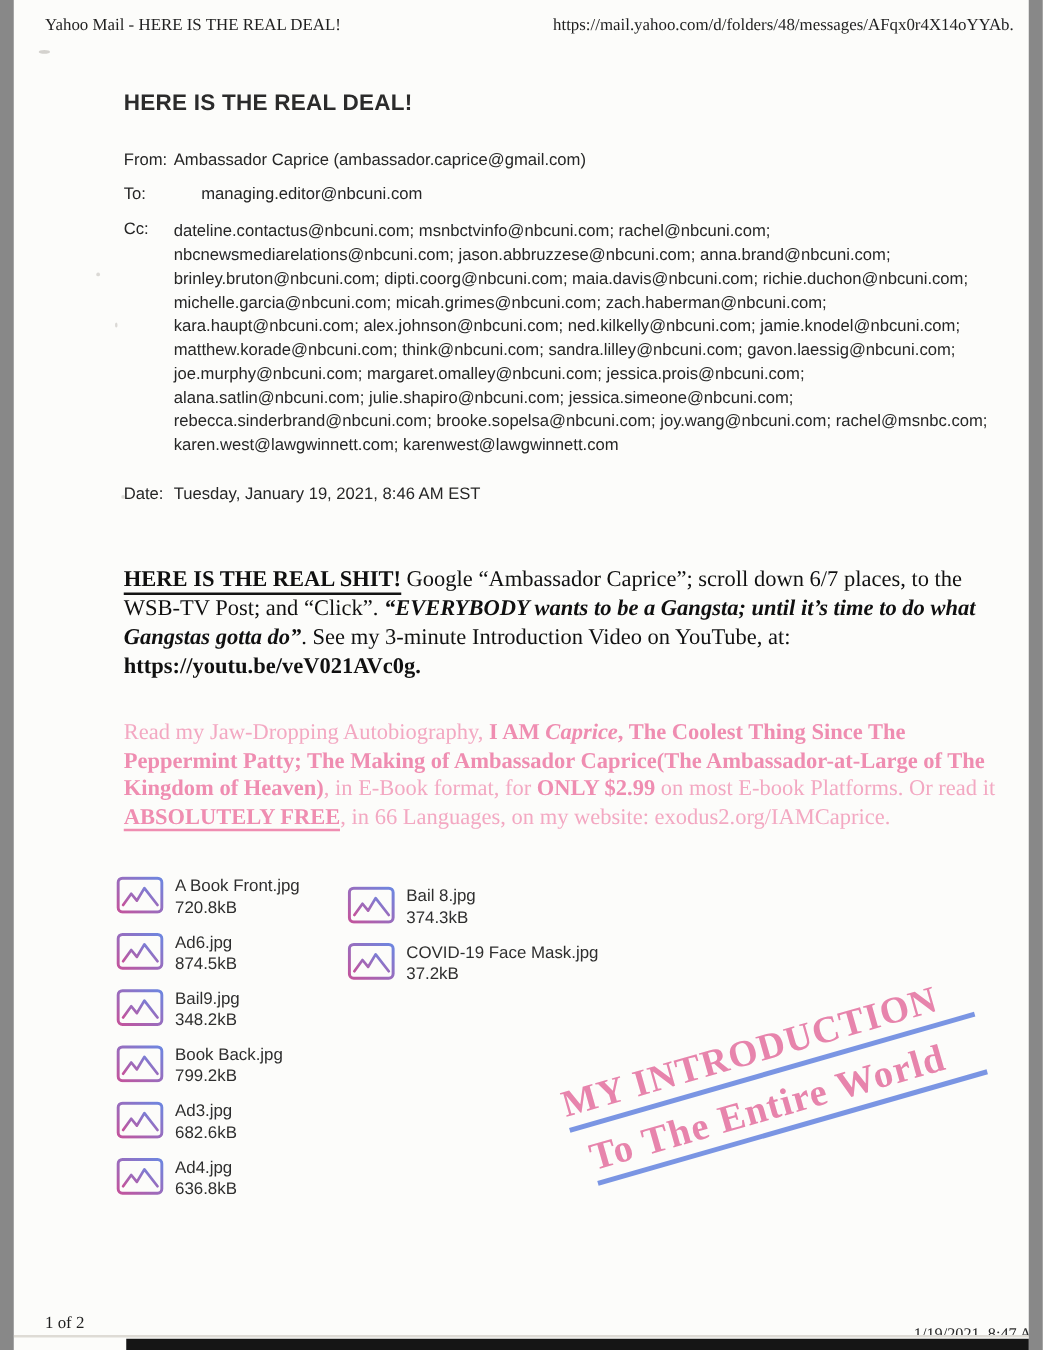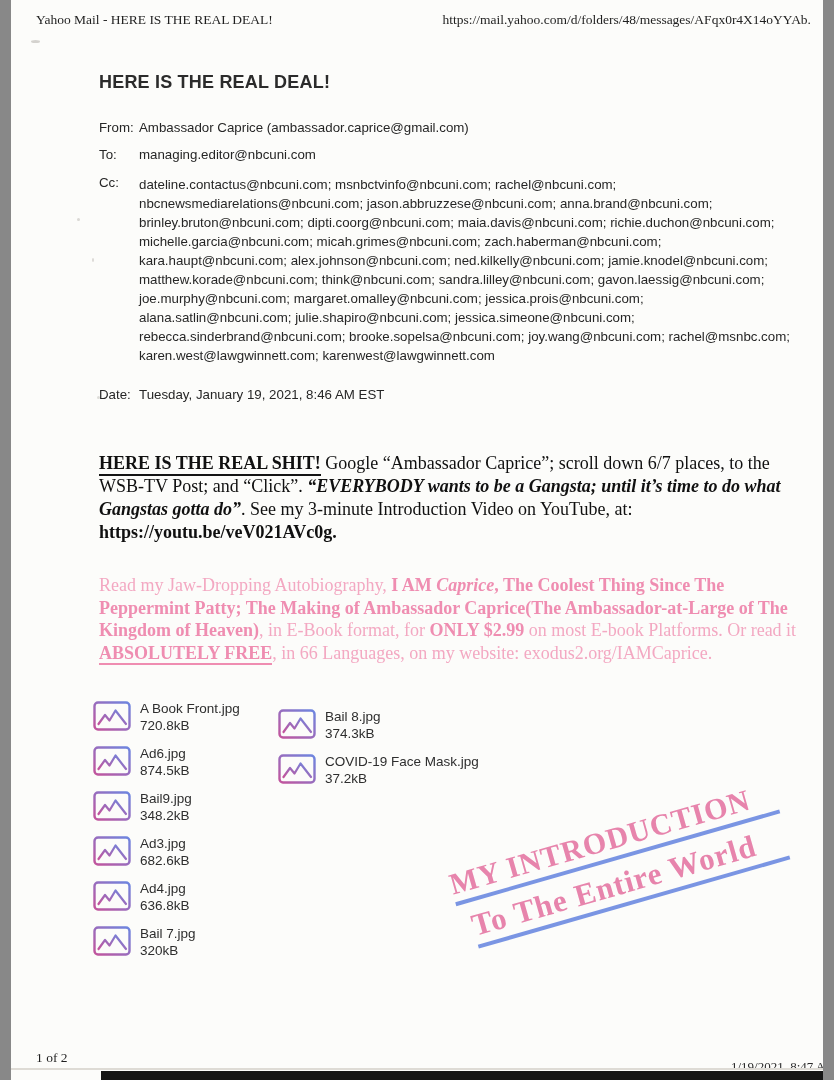--- a/index.html
+++ b/index.html
@@ -15,21 +15,21 @@
   .footer-time{position:absolute;top:1059px;left:700px;width:130px;height:10px;overflow:hidden;
     font-family:"Liberation Serif",serif;font-size:13px;color:#2a2a2a;margin-left:20px;}
   .bottom-rule{position:absolute;top:1068px;left:0;width:834px;height:2px;background:#dedbd5;}
   .bottom-bar{position:absolute;top:1071px;left:90px;width:744px;height:9px;background:#151515;}
 
   
   .subject{position:absolute;top:72px;left:88px;font-size:18px;font-weight:600;color:#2b2b2b;letter-spacing:.2px;}
   .meta-label{position:absolute;left:88px;font-size:13.3px;color:#262626;}
   .meta-value{position:absolute;left:128px;font-size:13.3px;color:#262626;}
   .lbl-from{top:120px;} .val-from{top:120px;text-align:right;}
-  .lbl-to{top:147px;}   .val-to{top:147px;}
+  .lbl-to{top:147px;}   .val-to{top:147px;margin-left:22px;}
   .lbl-cc{top:175px;}   .val-cc{top:175px;width:660px;}
   .val-cc div{line-height:19px;}
   .lbl-date{top:387px;} .val-date{top:387px;}
 
   
   .para1{position:absolute;top:452px;left:88px;width:708px;
     font-family:"Liberation Serif",serif;font-size:18px;line-height:23px;color:#101010;}
   .para1 .lead{font-weight:700;border-bottom:2.5px solid #141414;padding-bottom:1px;text-align:right;}
   .para1 .bi{font-weight:700;font-style:italic;}
   .para1 .url{font-weight:700;}
@@ -143,42 +143,42 @@
           <div>Bail9.jpg</div>
           <div>348.2kB</div>
         </div>
     </div>
     <div class="att-item">
       <svg class="att-icon" width="38" height="30" viewBox="0 0 38 30" fill="none">
           <rect x="1.5" y="1.5" width="35" height="27" rx="3.5" stroke="url(#attgrad)" stroke-width="2.4"></rect>
           <path d="M5.5 23 L12 14 L16.5 19.5 L22.5 9.5 L33 23" stroke="url(#attgrad)" stroke-width="2.2" stroke-linejoin="round" stroke-linecap="round"></path>
         </svg>
       <div class="att-text">
+          <div>Book Back.jpg</div>
+          <div>799.2kB</div>
+        </div>
+    </div>
+    <div class="att-item">
+      <svg class="att-icon" width="38" height="30" viewBox="0 0 38 30" fill="none">
+          <rect x="1.5" y="1.5" width="35" height="27" rx="3.5" stroke="url(#attgrad)" stroke-width="2.4"></rect>
+          <path d="M5.5 23 L12 14 L16.5 19.5 L22.5 9.5 L33 23" stroke="url(#attgrad)" stroke-width="2.2" stroke-linejoin="round" stroke-linecap="round"></path>
+        </svg>
+      <div class="att-text">
           <div>Ad3.jpg</div>
           <div>682.6kB</div>
         </div>
     </div>
     <div class="att-item">
       <svg class="att-icon" width="38" height="30" viewBox="0 0 38 30" fill="none">
           <rect x="1.5" y="1.5" width="35" height="27" rx="3.5" stroke="url(#attgrad)" stroke-width="2.4"></rect>
           <path d="M5.5 23 L12 14 L16.5 19.5 L22.5 9.5 L33 23" stroke="url(#attgrad)" stroke-width="2.2" stroke-linejoin="round" stroke-linecap="round"></path>
         </svg>
       <div class="att-text">
           <div>Ad4.jpg</div>
           <div>636.8kB</div>
-        </div>
-    </div>
-    <div class="att-item">
-      <svg class="att-icon" width="38" height="30" viewBox="0 0 38 30" fill="none">
-          <rect x="1.5" y="1.5" width="35" height="27" rx="3.5" stroke="url(#attgrad)" stroke-width="2.4"></rect>
-          <path d="M5.5 23 L12 14 L16.5 19.5 L22.5 9.5 L33 23" stroke="url(#attgrad)" stroke-width="2.2" stroke-linejoin="round" stroke-linecap="round"></path>
-        </svg>
-      <div class="att-text">
-          <div>Bail 7.jpg</div>
-          <div>320kB</div>
         </div>
     </div>
   </div>
 
   <div class="att-col att-col2">
     <div class="att-item">
       <svg class="att-icon" width="38" height="30" viewBox="0 0 38 30" fill="none">
           <rect x="1.5" y="1.5" width="35" height="27" rx="3.5" stroke="url(#attgrad)" stroke-width="2.4"></rect>
           <path d="M5.5 23 L12 14 L16.5 19.5 L22.5 9.5 L33 23" stroke="url(#attgrad)" stroke-width="2.2" stroke-linejoin="round" stroke-linecap="round"></path>
         </svg>

